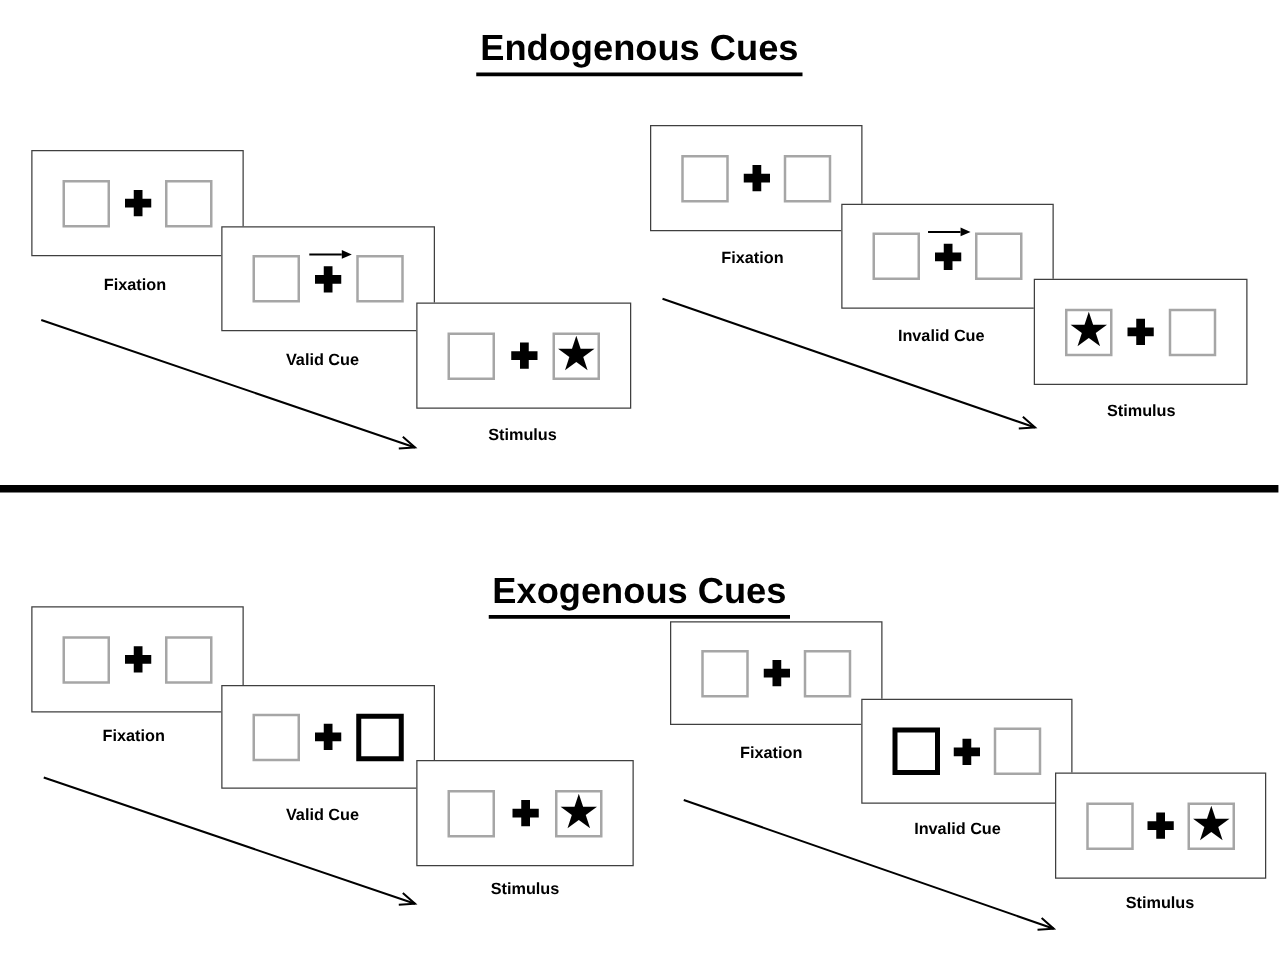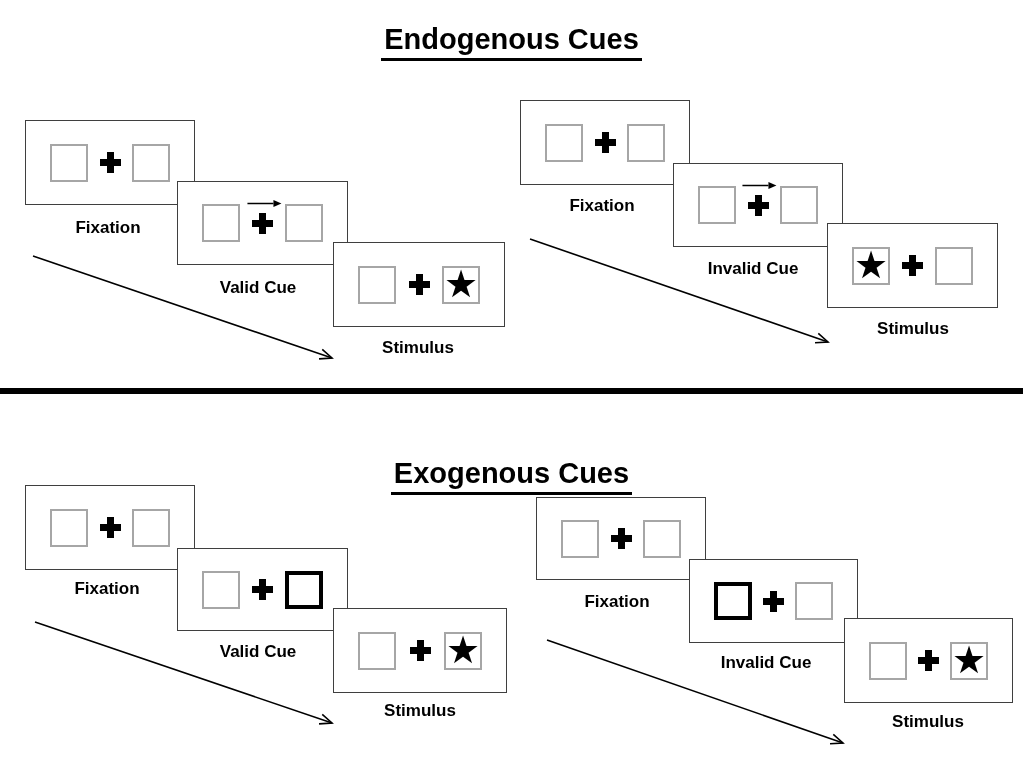--- a/index.html
+++ b/index.html
@@ -14,21 +14,21 @@
   .box{width:38px;height:38px;border:2px solid #a6a6a6;box-sizing:border-box;background:#fff;
        display:flex;align-items:center;justify-content:center;flex:0 0 auto;}
   .box.thick{border:4px solid #000;}
   .star-glyph{font-size:38px;line-height:1;color:#000;transform:translateY(-1px);}
   .center{position:relative;display:flex;align-items:center;justify-content:center;}
   .cross{width:21px;height:21px;position:relative;}
   .cross::before{content:"";position:absolute;left:0;top:7px;width:21px;height:7px;background:#000;}
   .cross::after{content:"";position:absolute;left:7px;top:0;width:7px;height:21px;background:#000;}
   .cue-arrow{position:absolute;left:50%;top:-15px;transform:translateX(-46%);}
   .frame-label{position:absolute;width:170px;text-align:center;font-weight:bold;
-               font-size:17px;line-height:21px;white-space:nowrap;}
+               font-size:13px;line-height:21px;white-space:nowrap;}
   .seq-arrow{position:absolute;}
 </style>
 </head>
 <body>
 
 <div id="canvas">
 
   <div class="title" style="top:22px;">
     <span>Endogenous Cues</span>
   </div>

